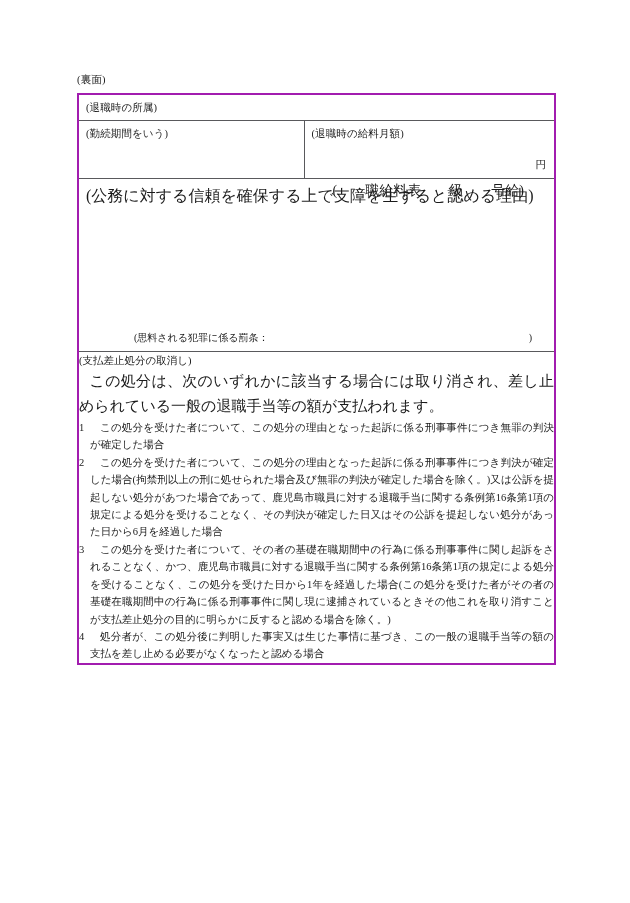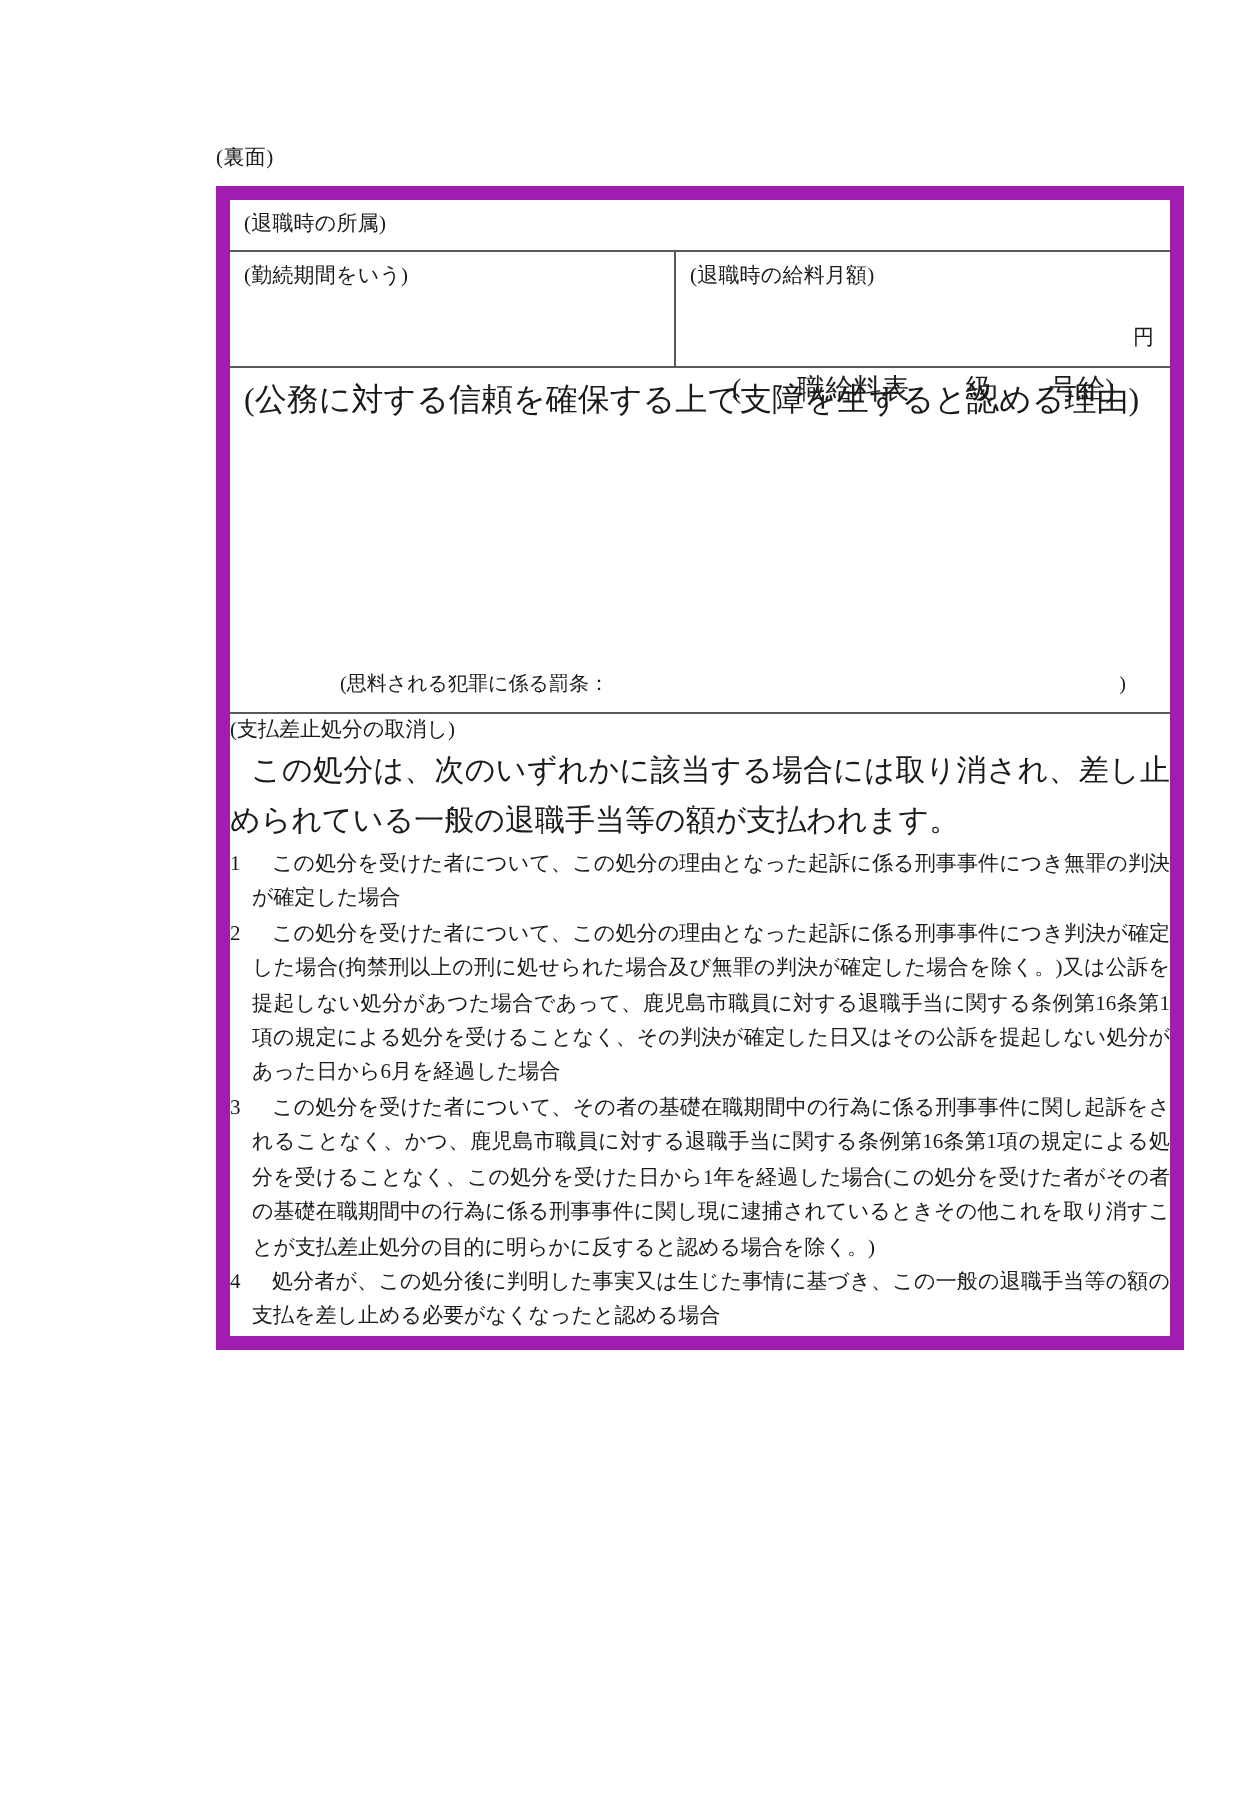--- a/index.html
+++ b/index.html
@@ -20,32 +20,31 @@
     left: 0; top: 0;
     width: 630px;
     height: 903px;
     overflow: hidden;
   }
   .sheet {
     position: absolute;
     left: 77px;
     top: 72px;
     width: 477px;
-    margin-left: 31px;
   }
   .back-label {
     font-size: 10.5px;
     line-height: 1.5;
     margin-bottom: 5px;
     letter-spacing: 0.2px;
   }
 
   
   .form-table {
-    border: 7px solid #a21caf;
+    border: 2px solid #a21caf;
     border-collapse: collapse;
     width: 477px;
     table-layout: fixed;
   }
   .form-table td {
     border: 1px solid #59595c;
     vertical-align: top;
     padding: 0;
     font-size: 10.5px;
     line-height: 1.62;

